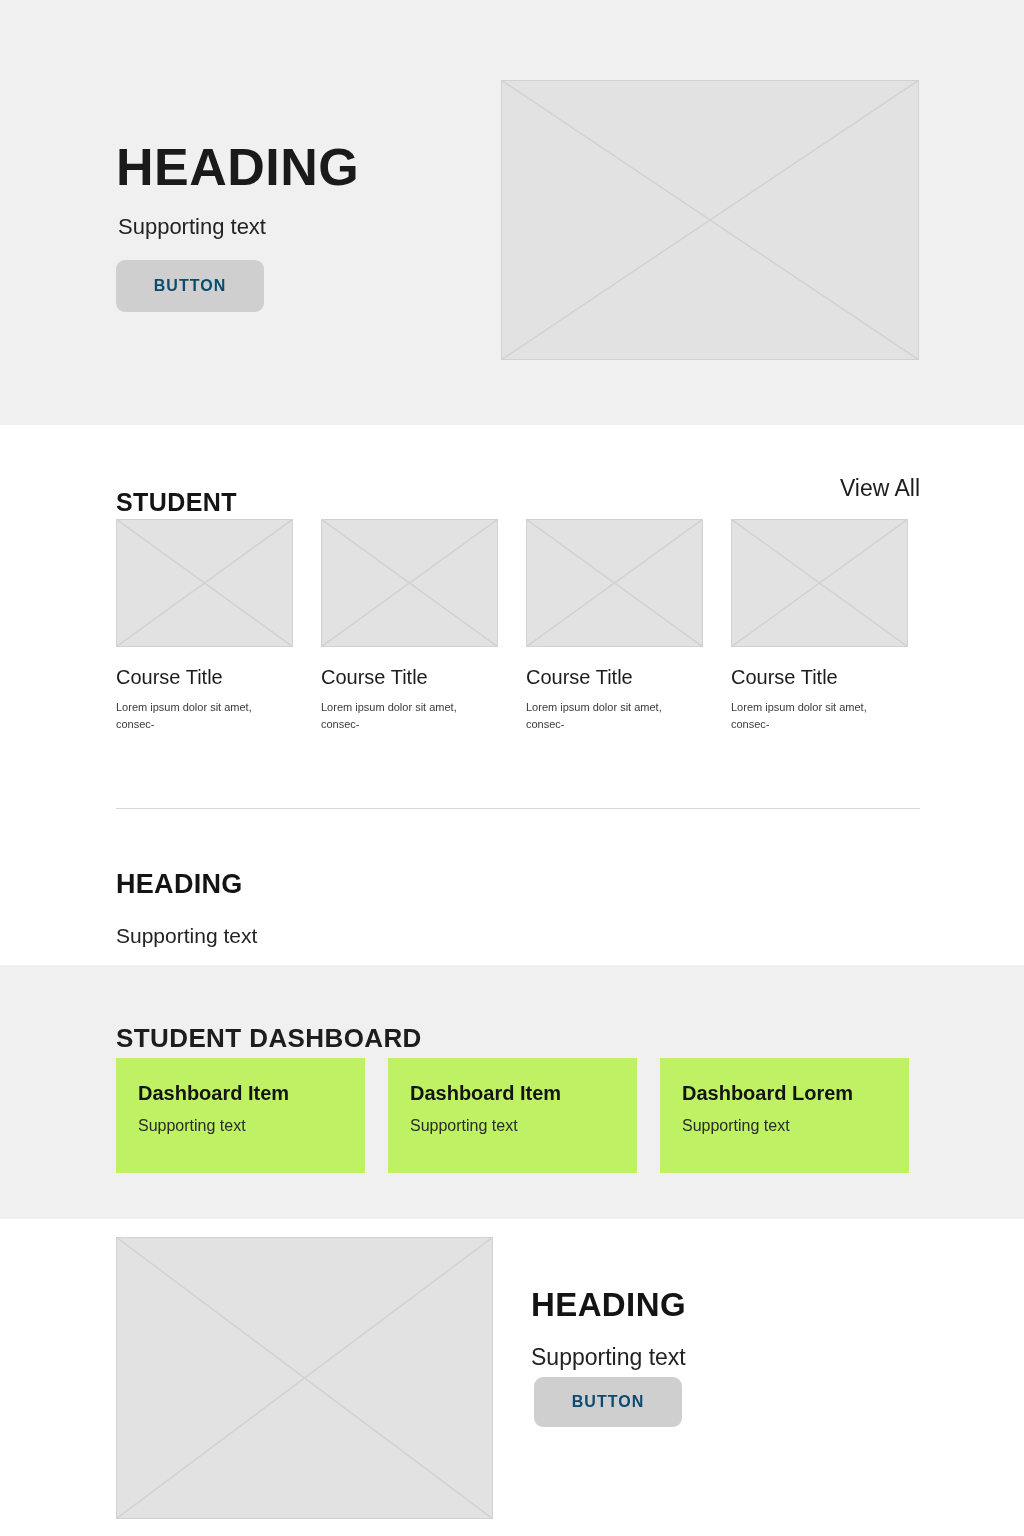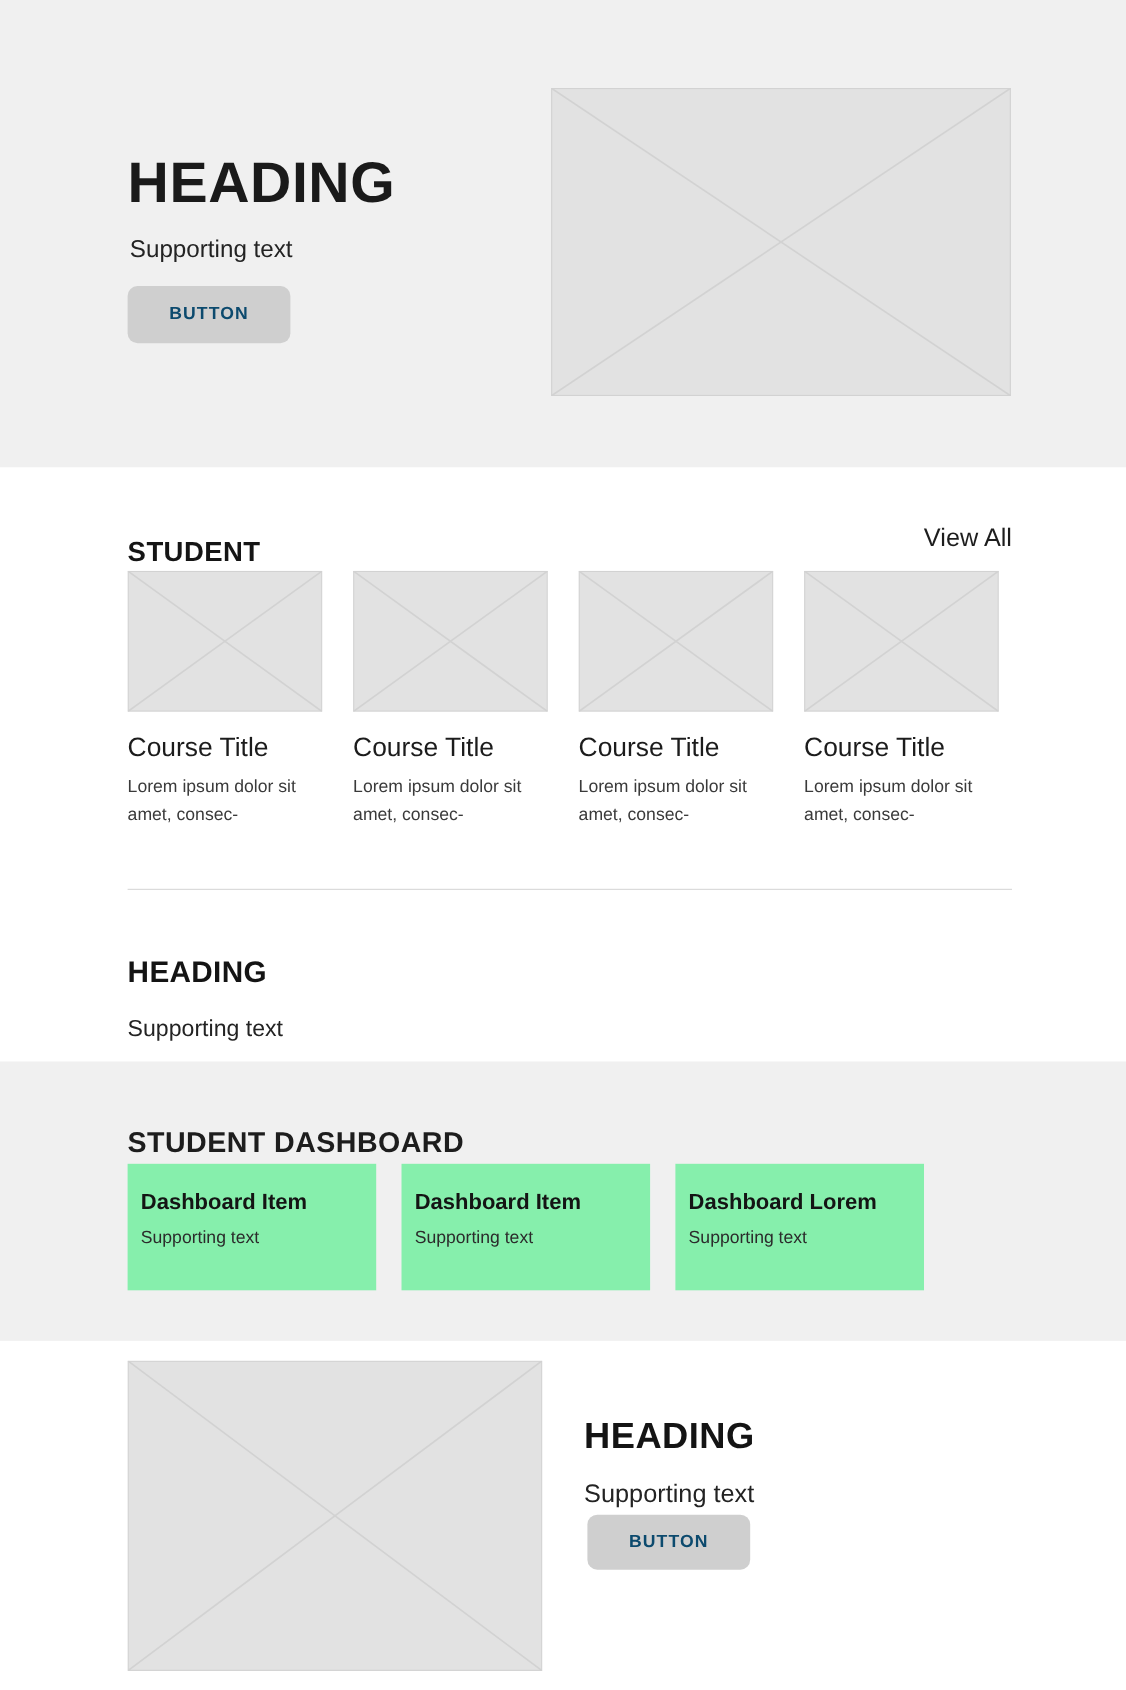--- a/index.html
+++ b/index.html
@@ -120,26 +120,26 @@
     left: 116px;
     top: 94px;
     width: 804px;
     display: flex;
     gap: 28px;
   }
   .course-card { width: 177px; }
   .course-thumb { width: 177px; height: 128px; }
   .course-title {
     margin-top: 19px;
-    font-size: 24px;
+    font-size: 20px;
     color: #1c1c1c;
   }
   .course-desc {
     margin-top: 10px;
-    font-size: 16px;
+    font-size: 11px;
     line-height: 1.55;
     color: #3a3a3a;
   }
   .divider {
     position: absolute;
     left: 116px;
     top: 383px;
     width: 804px;
     height: 1px;
     background: #d8d8d8;
@@ -176,24 +176,24 @@
     letter-spacing: 0.4px;
   }
   .dash-grid {
     position: absolute;
     left: 116px;
     top: 93px;
     display: flex;
     gap: 23px;
   }
   .dash-card {
-    width: 226px;
+    width: 249px;
     height: 115px;
-    background: #86efac;
-    padding: 24px 12px;
+    background: #bef264;
+    padding: 24px 22px;
   }
   .dash-card-title {
     font-size: 20px;
     font-weight: bold;
     color: #141414;
   }
   .dash-card-sub {
     margin-top: 12px;
     font-size: 16px;
     color: #2b2b2b;

